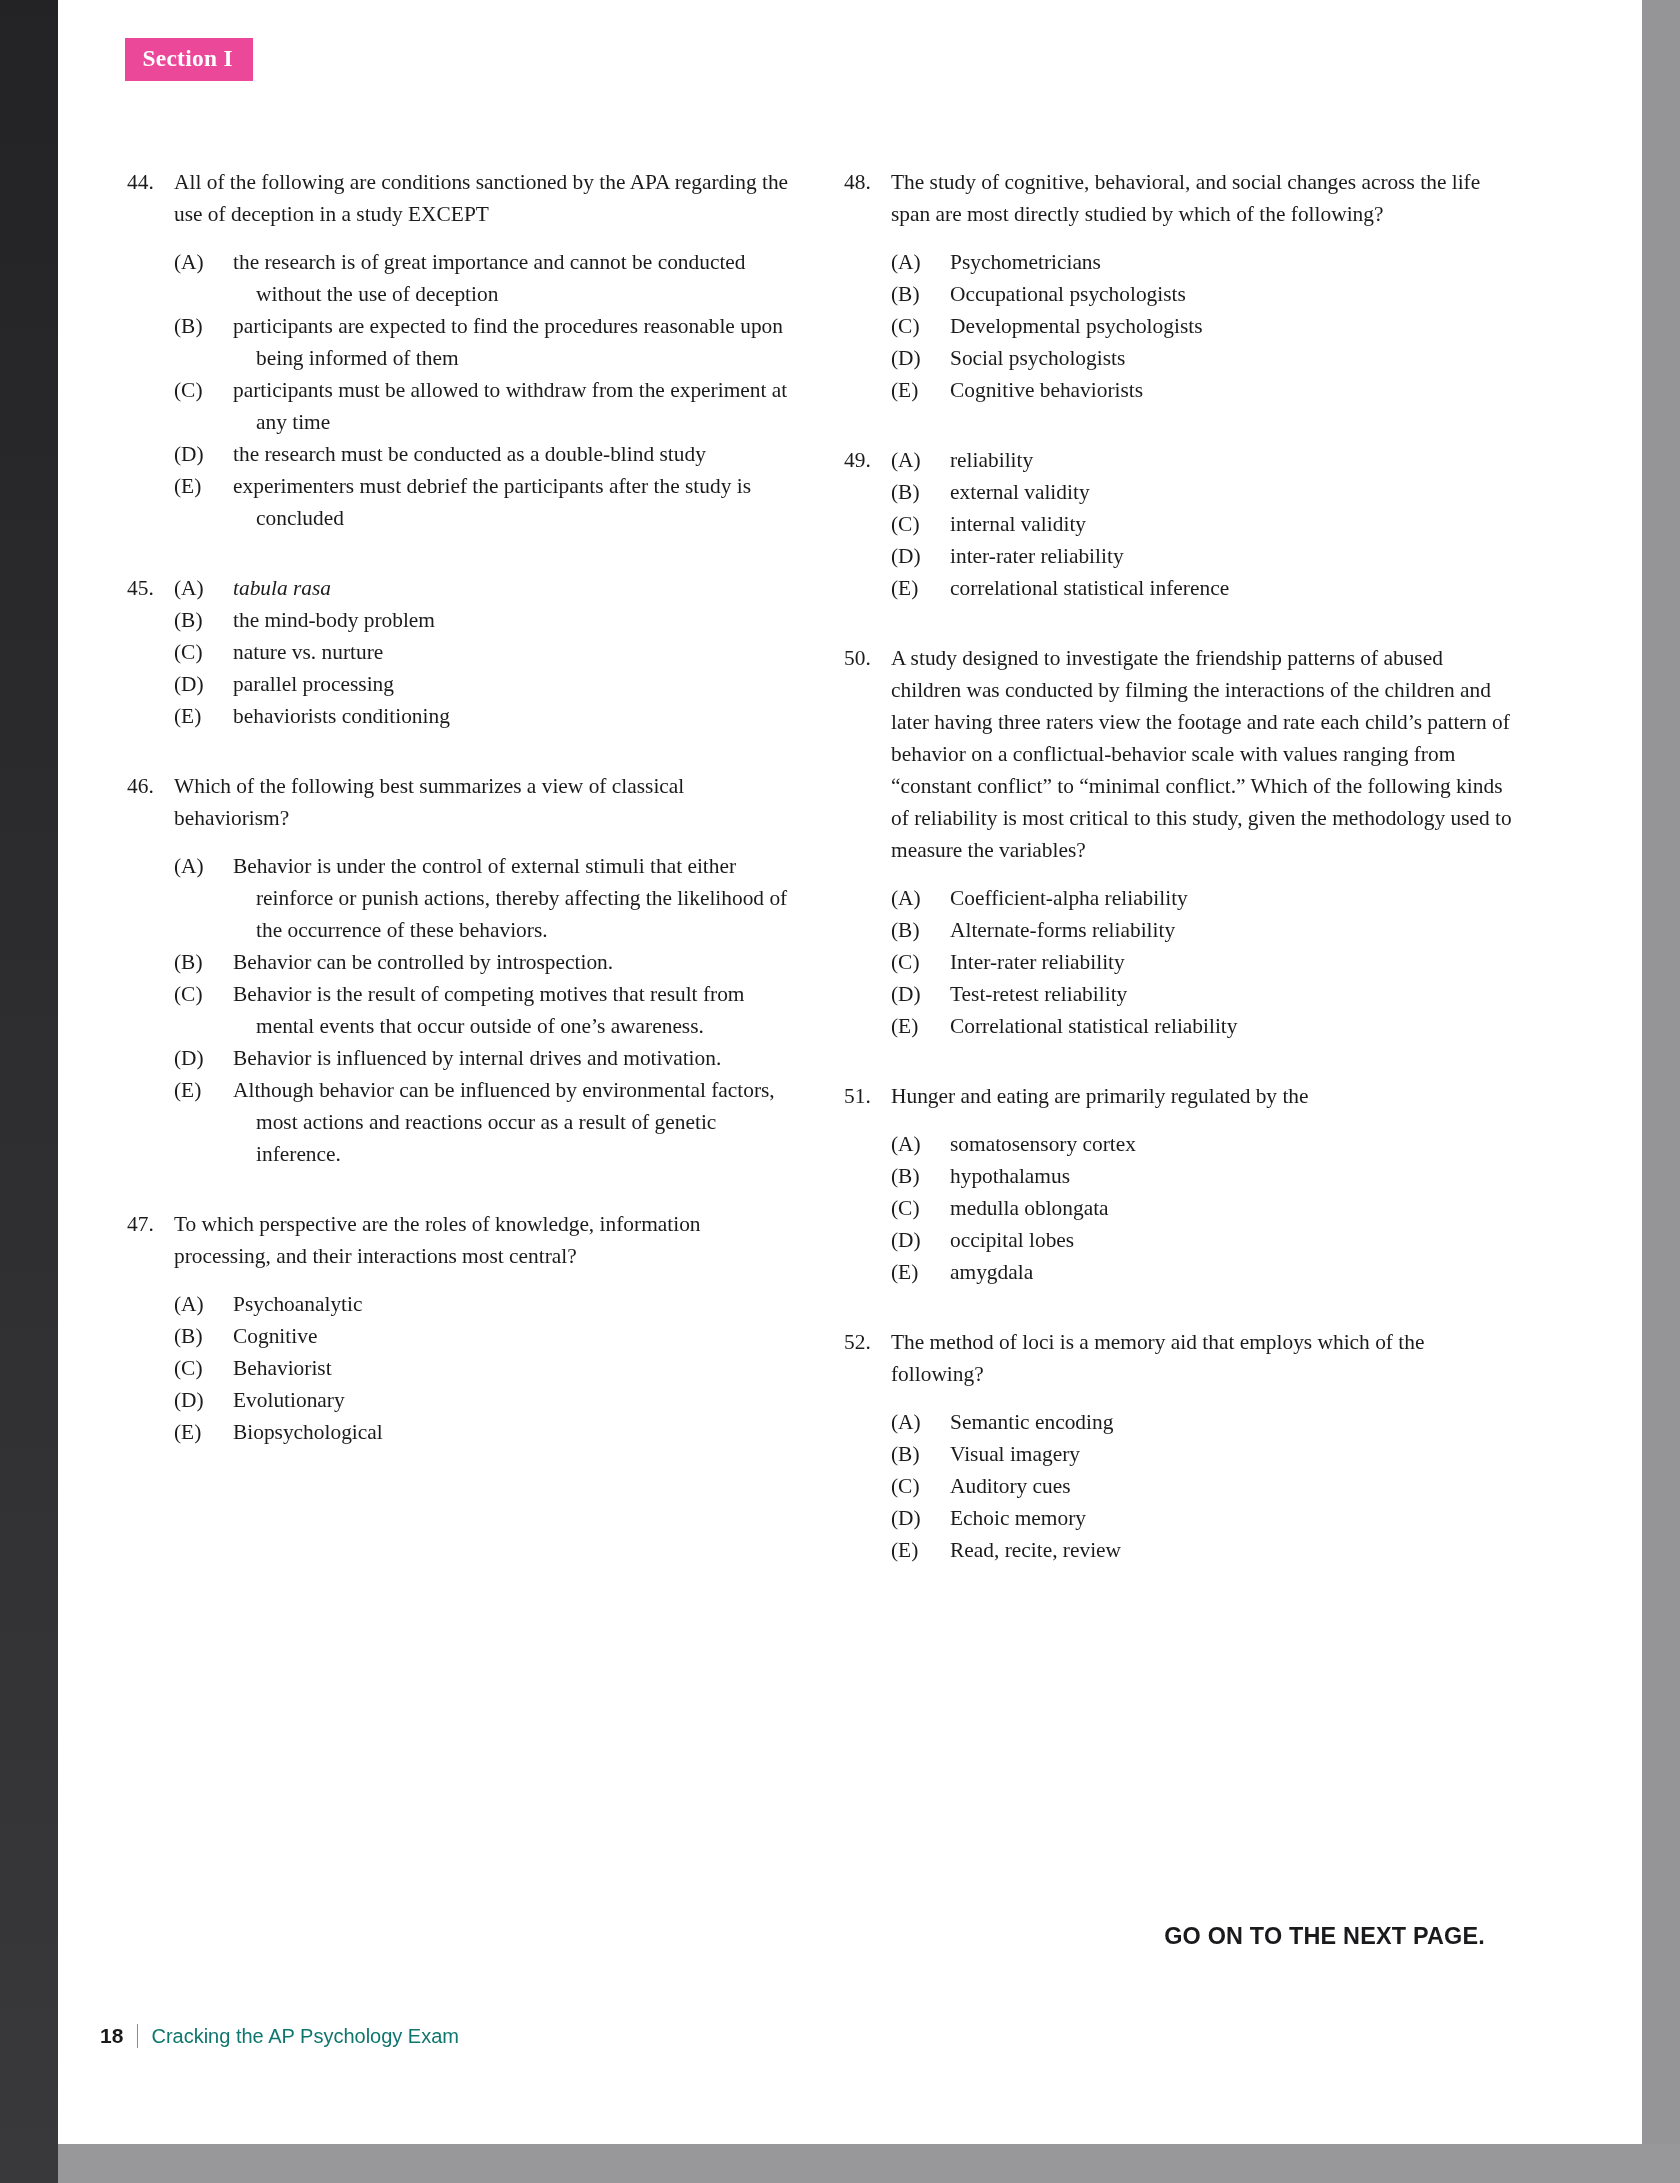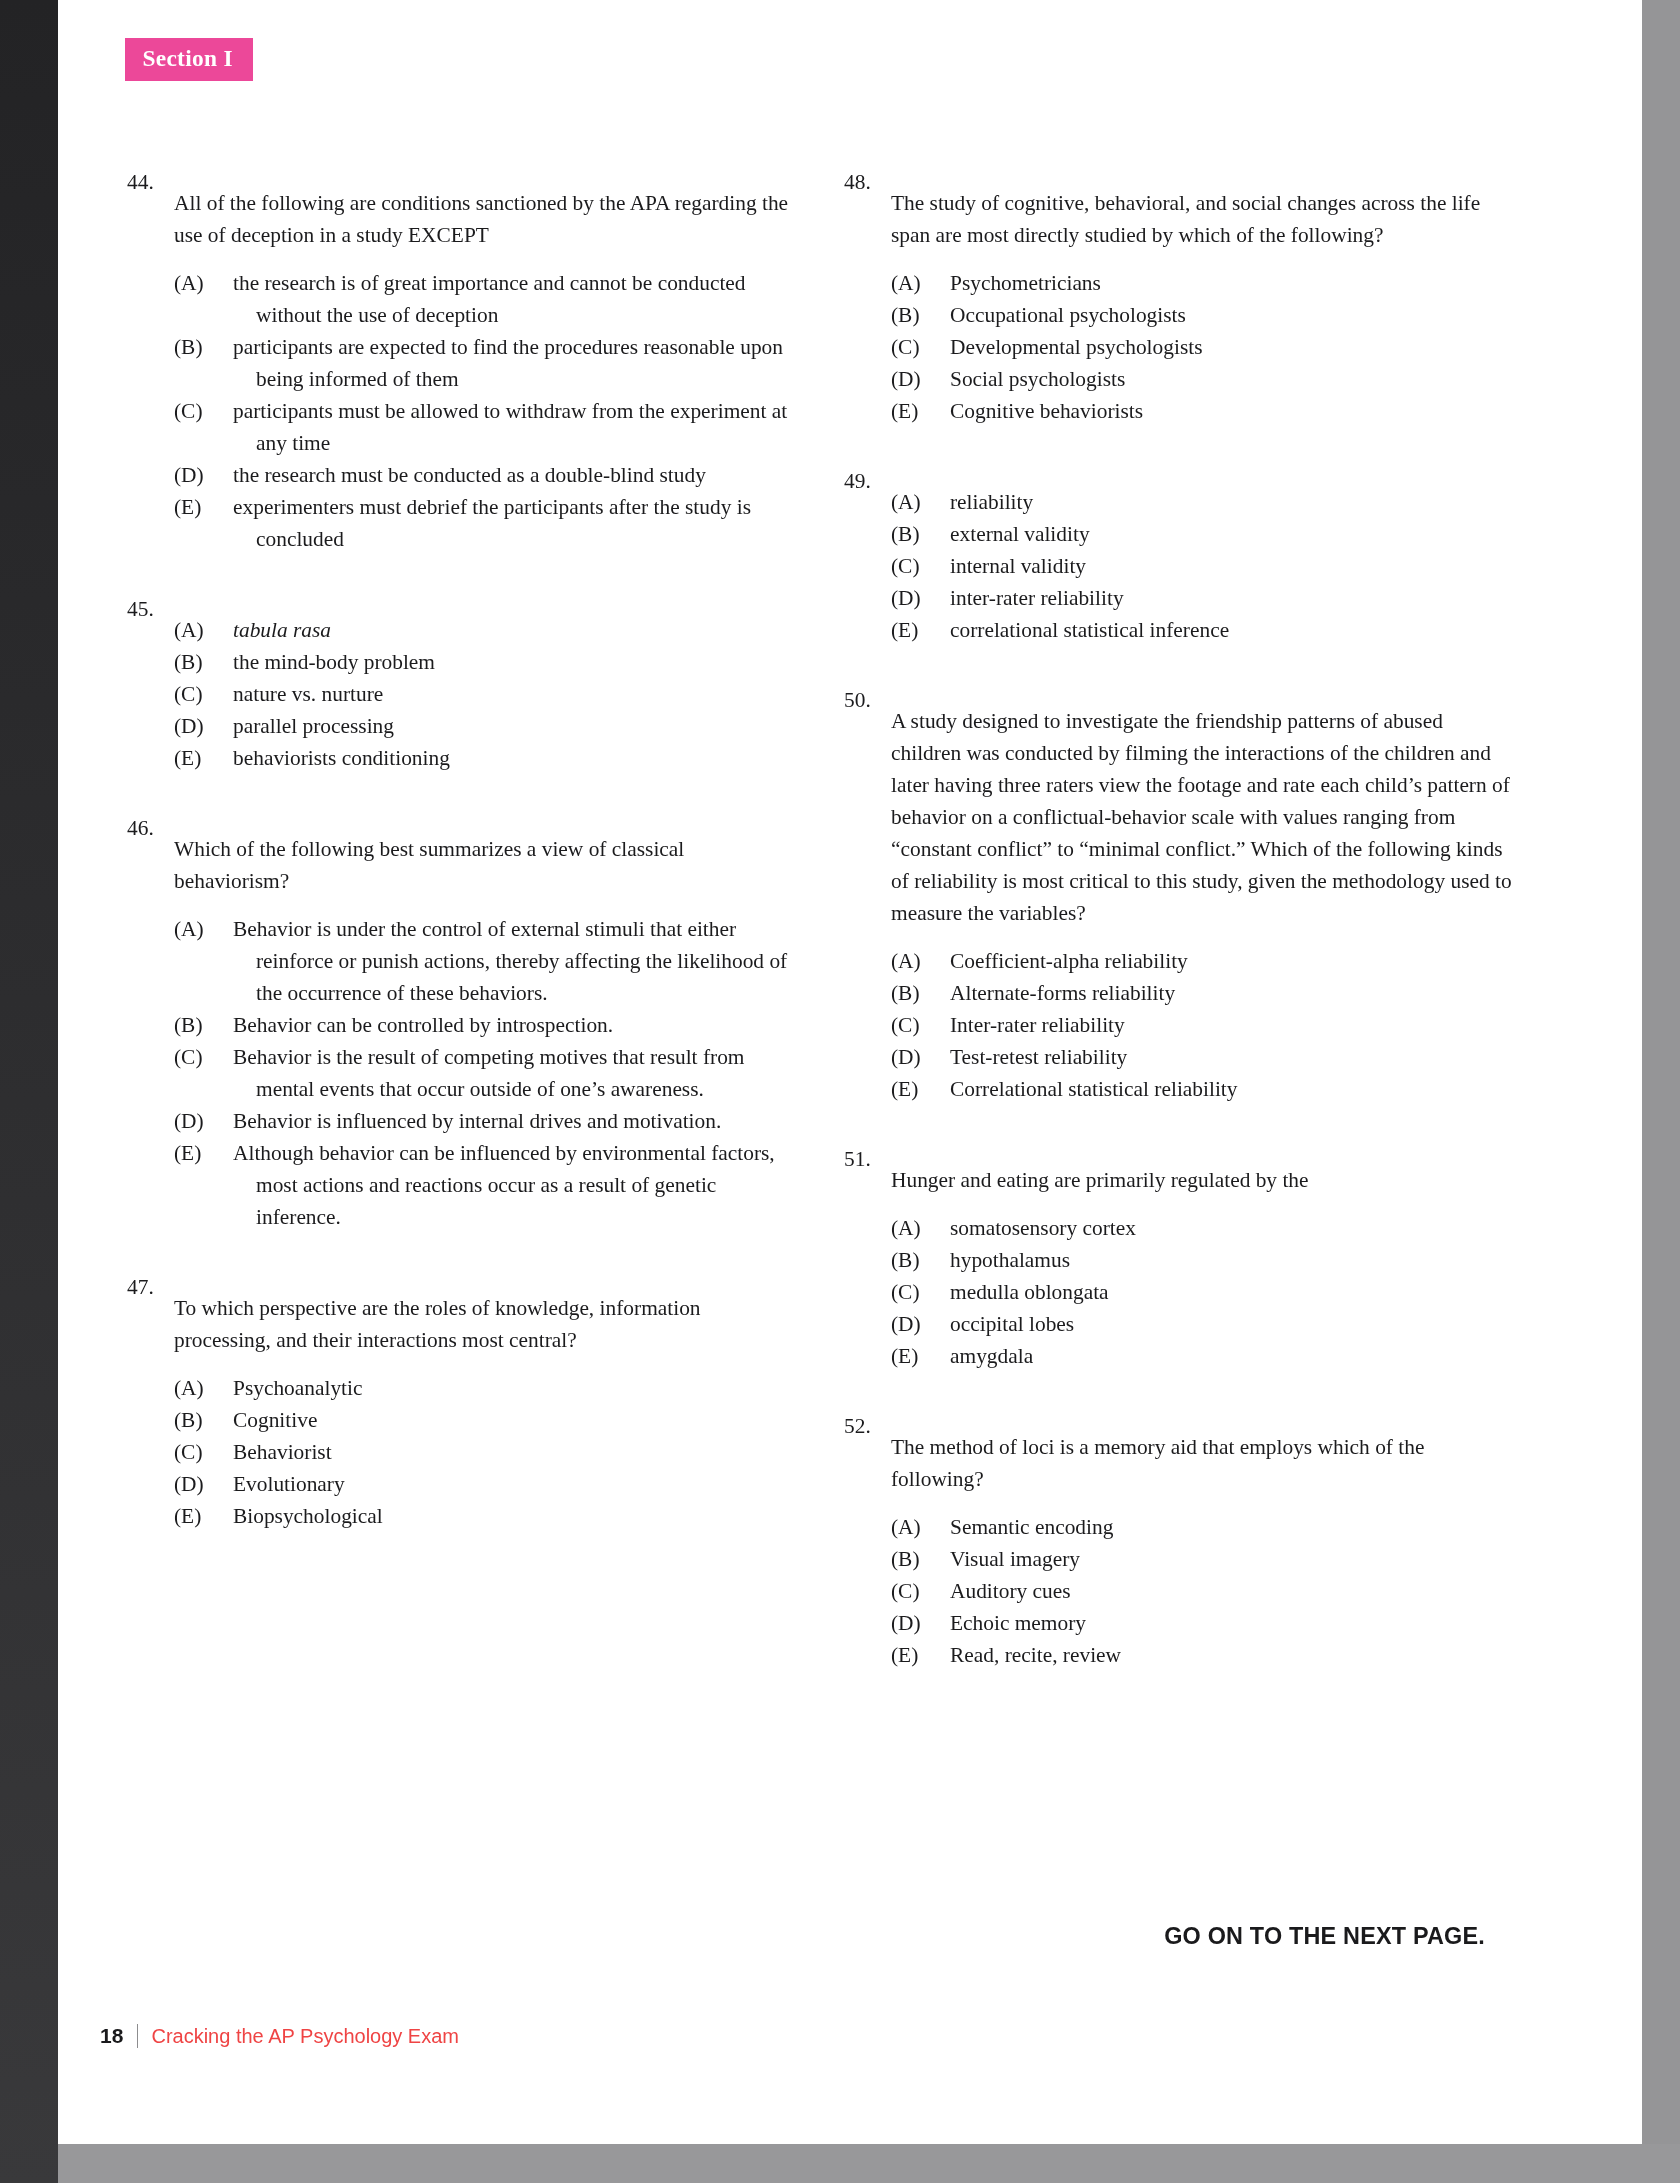--- a/index.html
+++ b/index.html
@@ -21,41 +21,41 @@
     padding:9.4px 20px 10.7px 17.4px; letter-spacing:0.3px;
   }
 
   .content { position:absolute; left:127px; top:166px; width:1388px; display:flex; }
   .col { display:flex; flex-direction:column; }
   .col-left  { width:675px; margin-right:42px; }
   .col-right { width:671px; }
 
   .question { display:flex; margin-bottom:38px; font-size:21.4px; line-height:32px; }
   .qnum  { flex:0 0 47px; }
-  .qbody { flex:1; min-width:0;margin-top:21px; }
+  .qbody { flex:1; min-width:0; }
   .stem  { margin-bottom:16px; }
   .choice { display:flex; }
   .letter { flex:0 0 59px; }
   .ctext  { flex:1; min-width:0; padding-left:23px; text-indent:-23px; }
   .italic { font-style:italic; }
 
   .go-on {
     position:absolute; right:196px; top:1923px;
     font-family:"Liberation Sans", sans-serif; font-weight:bold;
     font-size:23.4px; color:#1a1a1c; letter-spacing:0.2px;
   }
 
   .footer {
     position:absolute; left:100px; top:2024px;
     display:flex; align-items:center;
     font-family:"Liberation Sans", sans-serif;
   }
   .footer .pgnum   { font-weight:bold; font-size:21px; color:#1a1a1c; }
   .footer .divider { width:1.3px; height:24px; background:#8d8d8f; margin:0 13.4px; }
-  .footer .booktitle { font-size:20px; color:#ef4444; }
+  .footer .booktitle { font-size:20px; color:#0f766e; }
 </style>
 </head>
 <body>
 
 <div class="page">
   <div class="edge-left"></div>
   <div class="edge-right"></div>
   <div class="edge-bottom"></div>
 
   <div class="badge">Section I</div>

